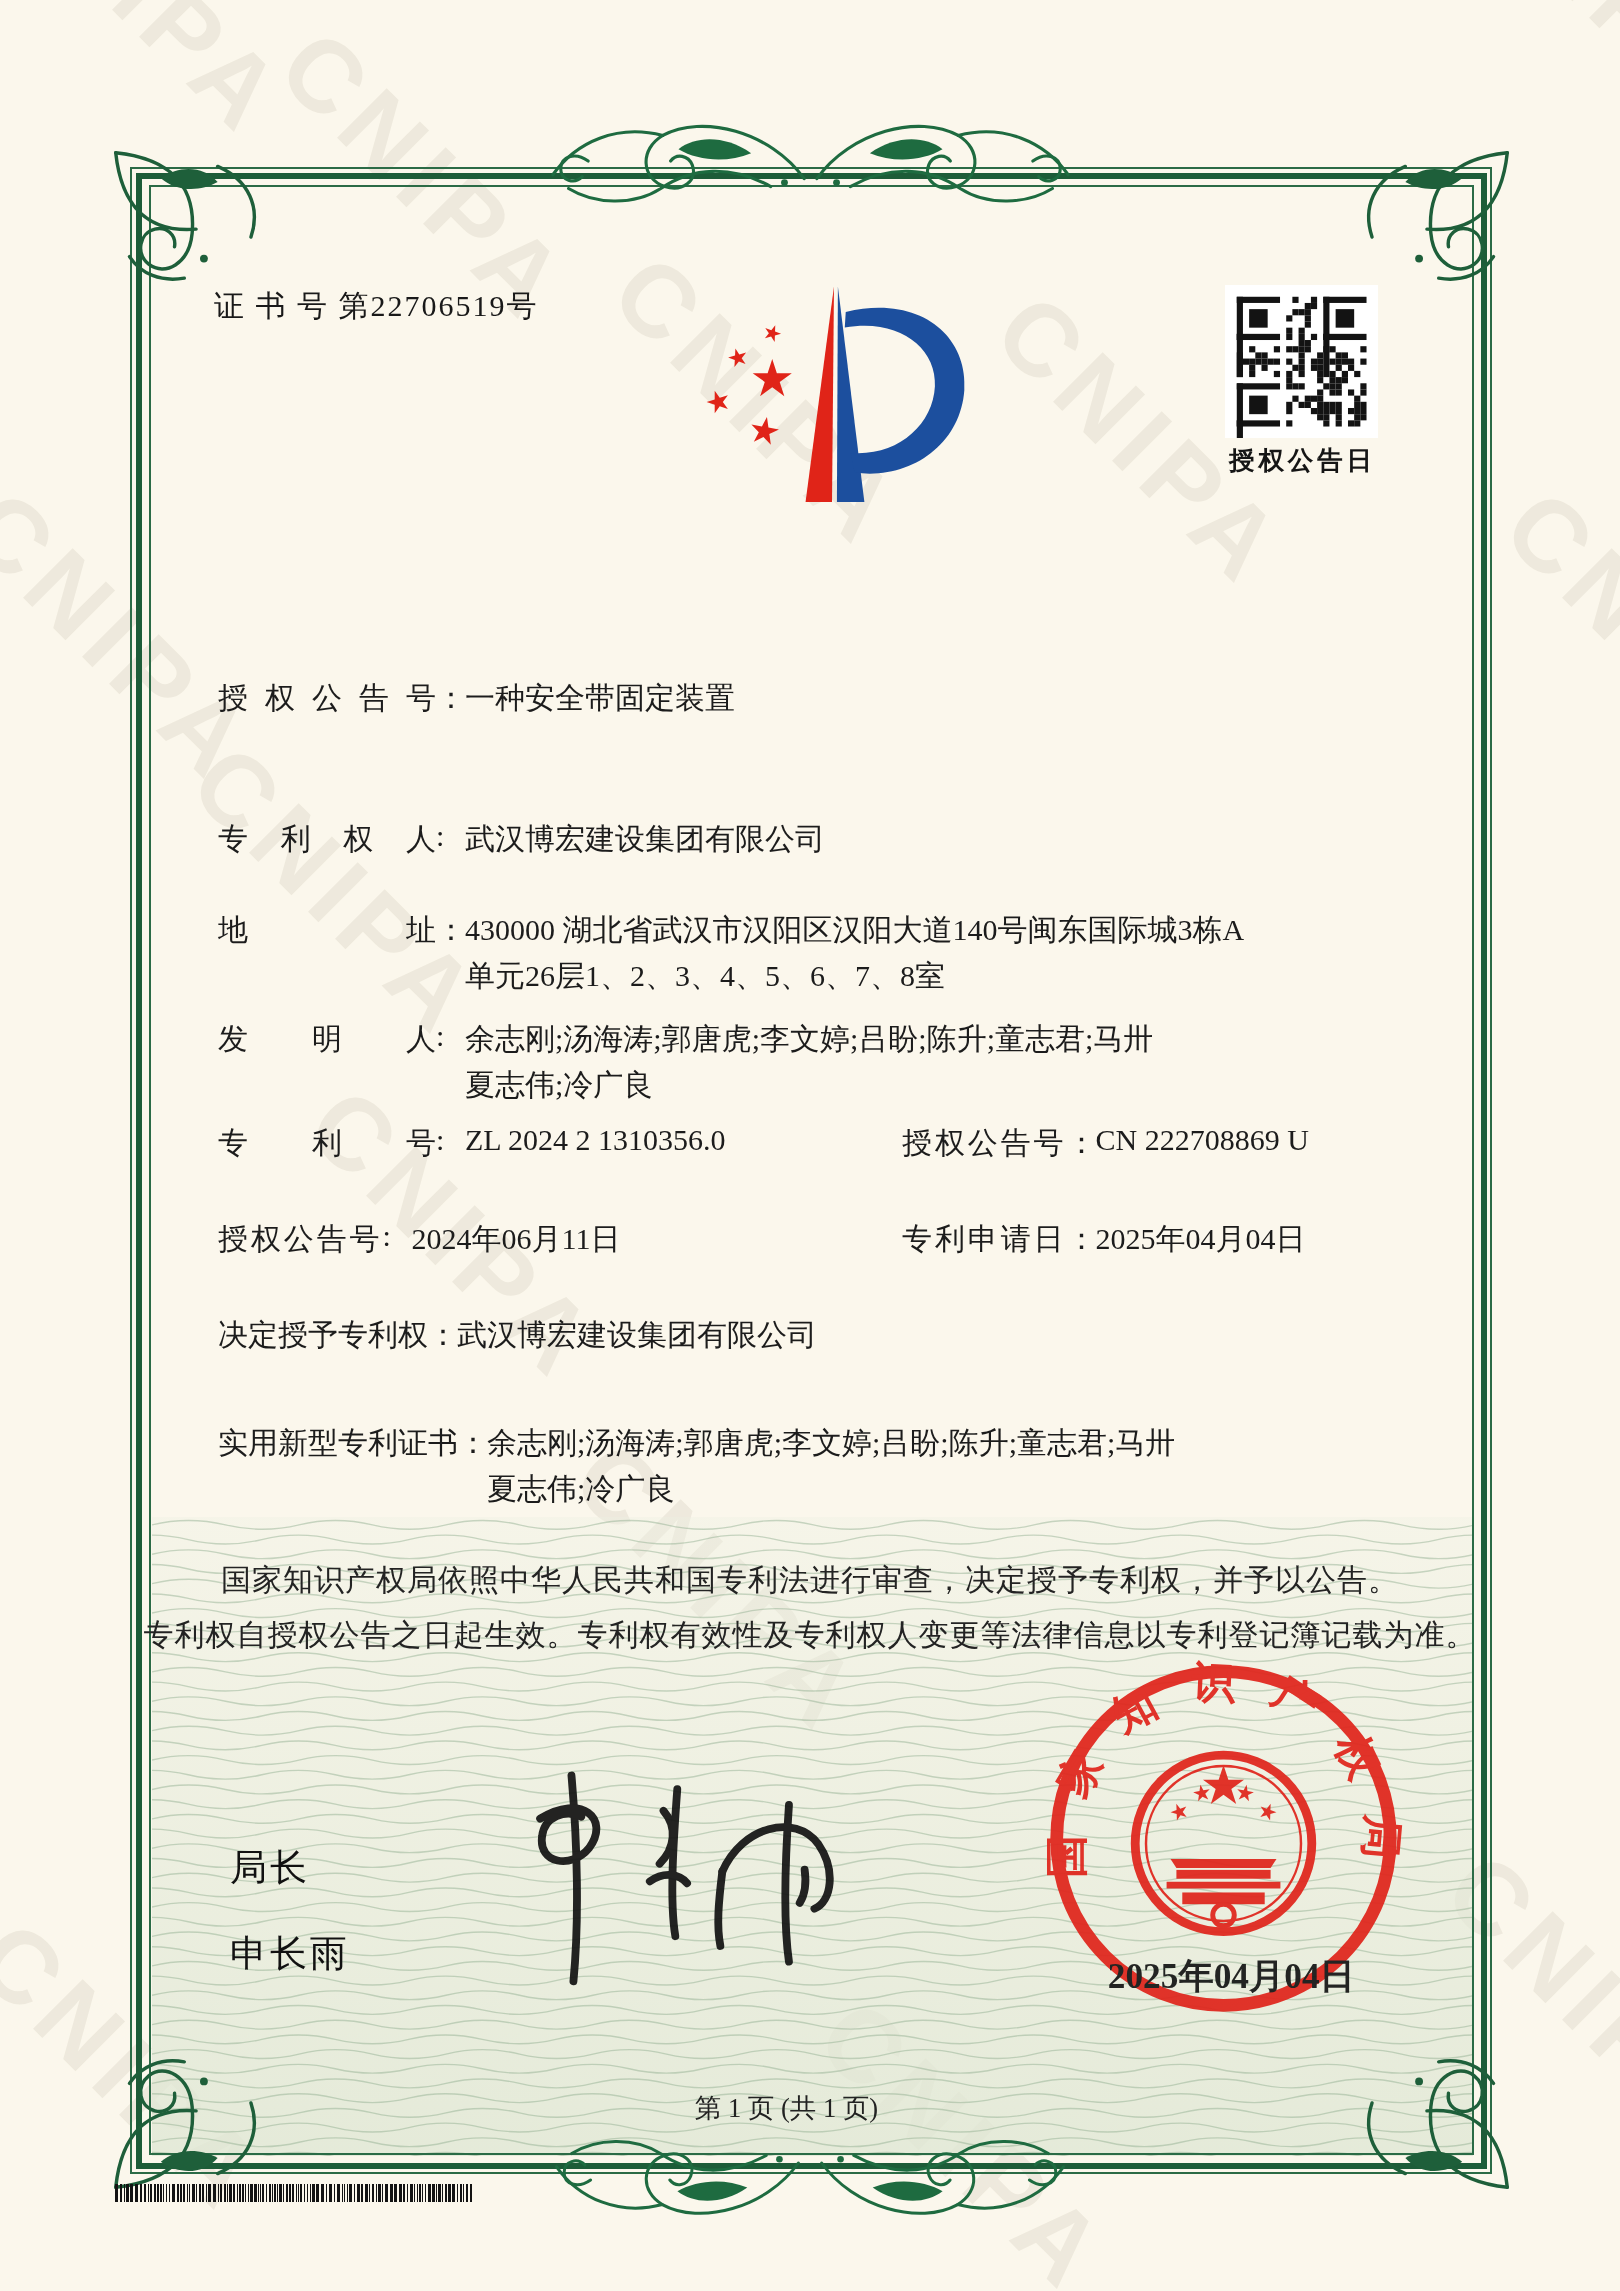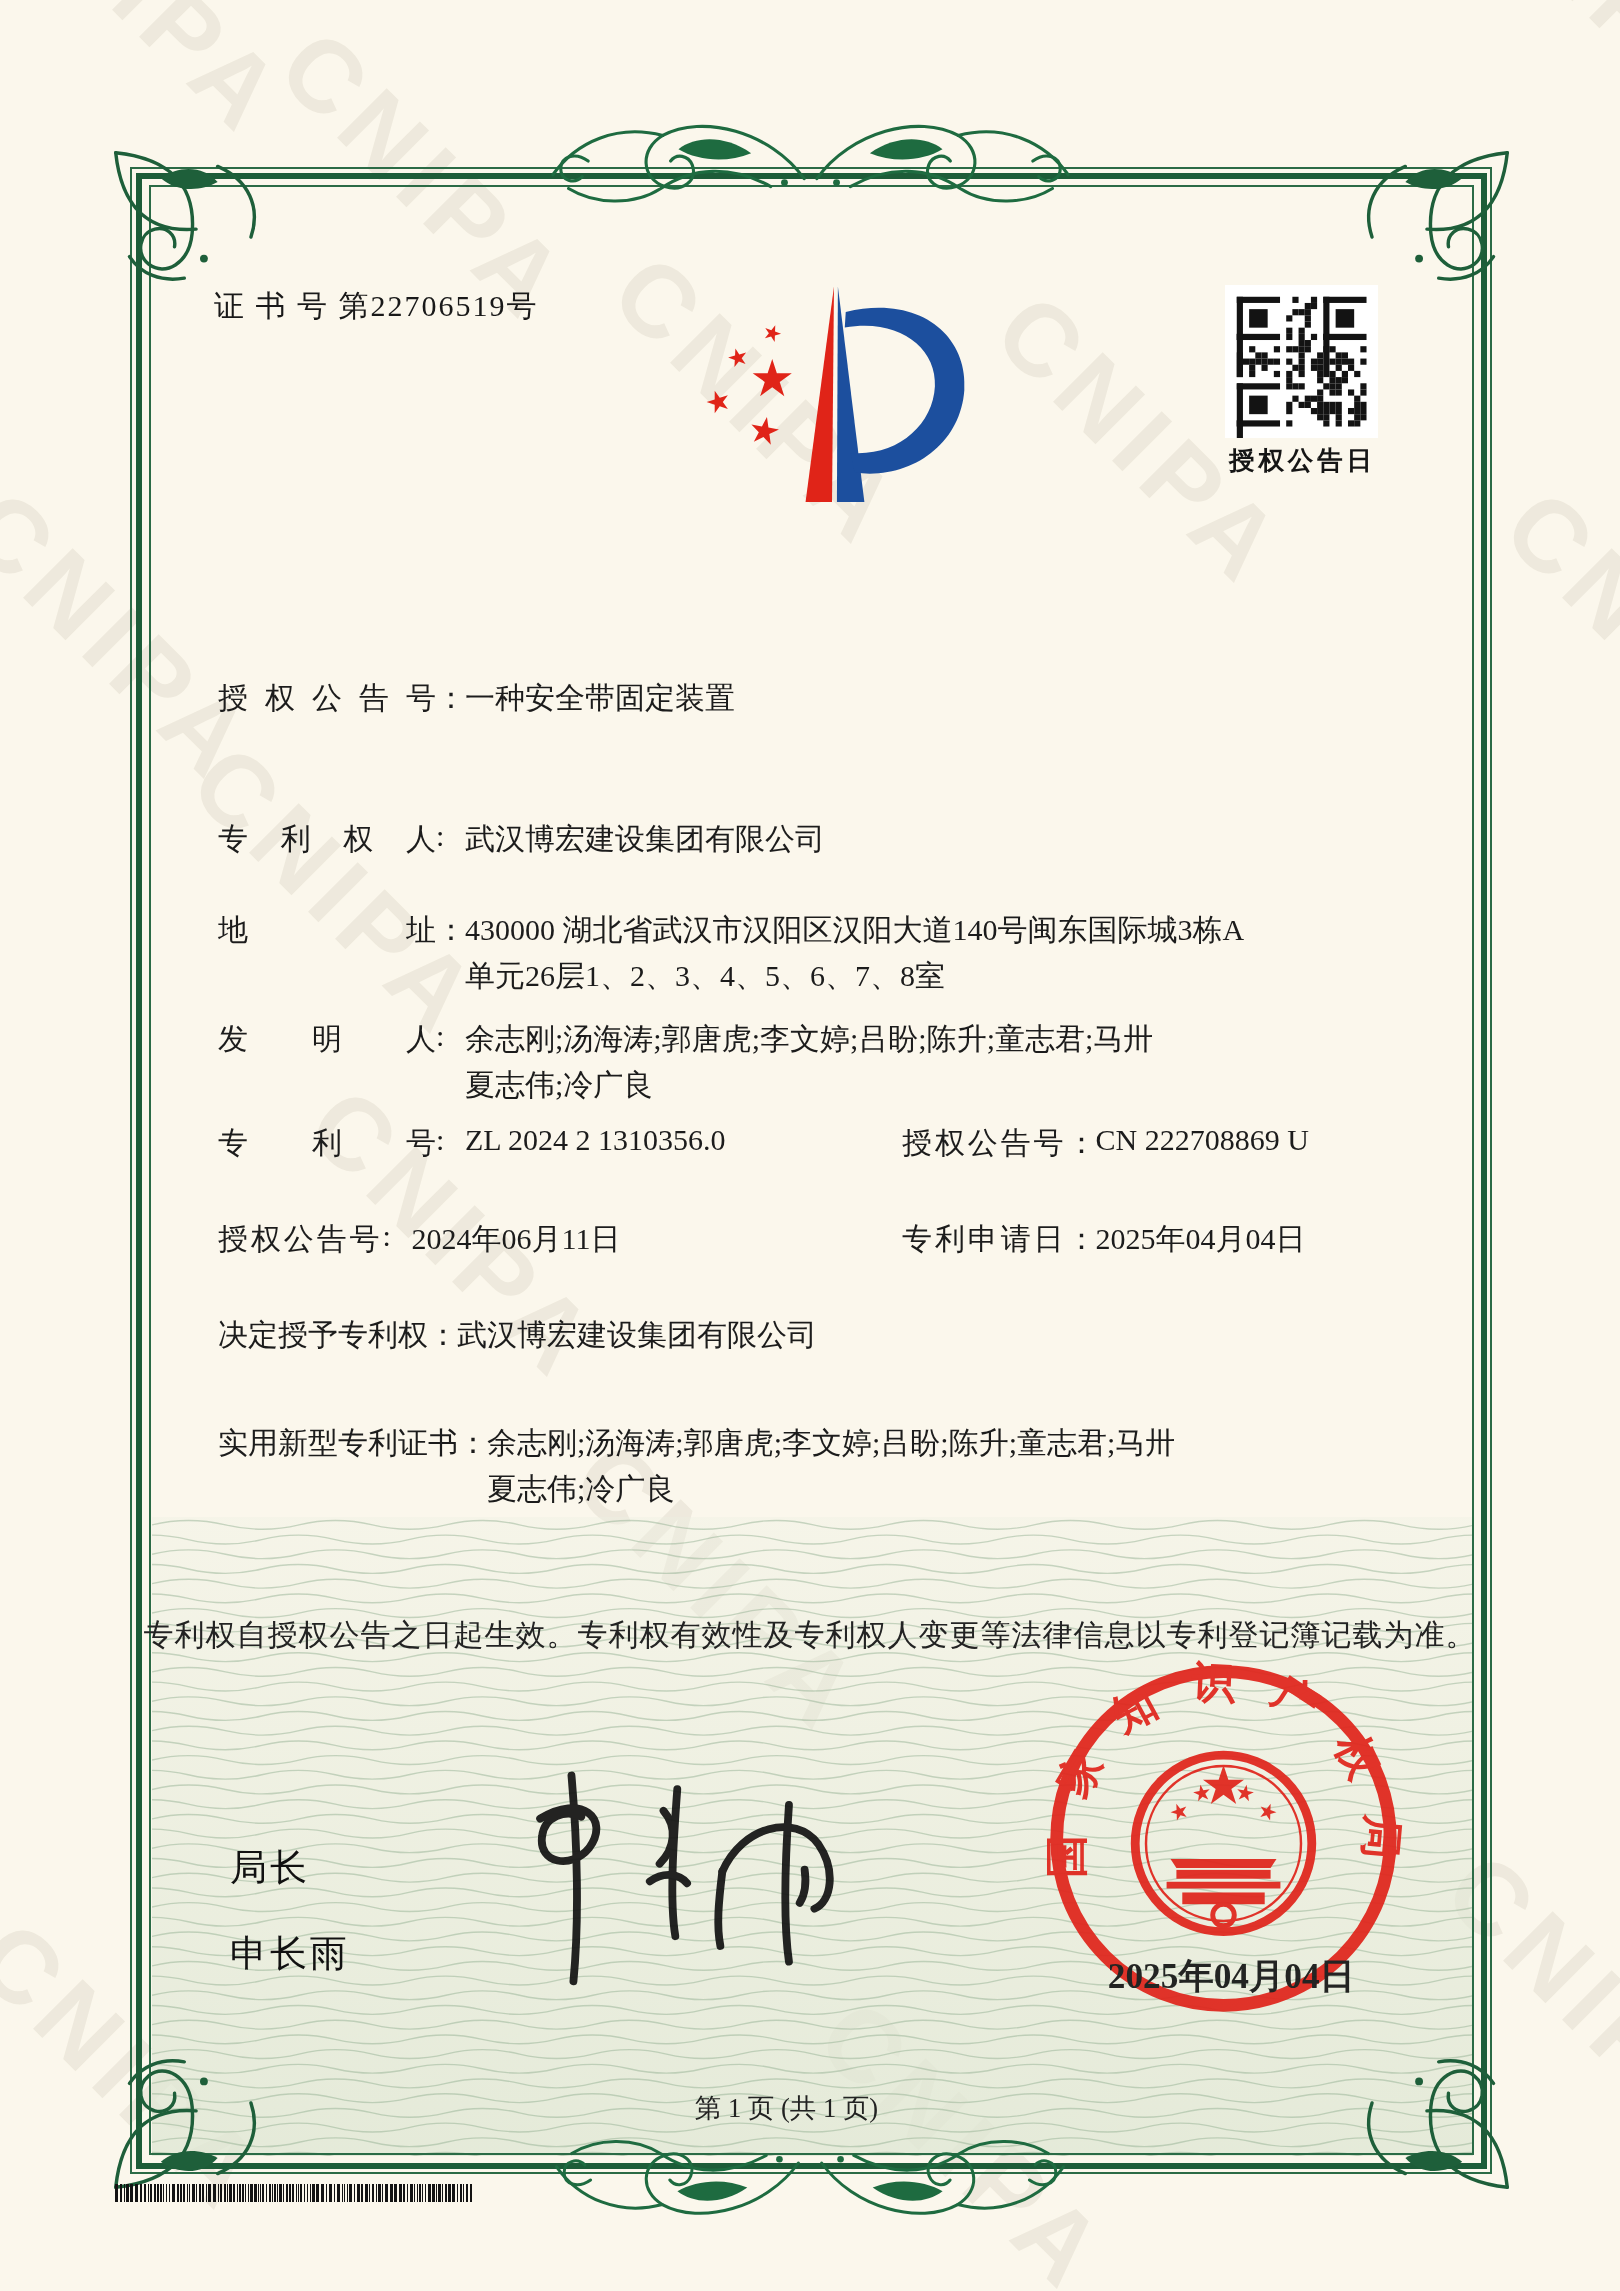--- a/index.html
+++ b/index.html
@@ -401,20 +401,21 @@
 
   <div class="row" style="top:1423px">
     <span class="flabel">实用新型专利证书</span>
       <span class="fcolon">：</span>
     <span class="vlines">
       <span class="vline l1" style="display:block">余志刚;汤海涛;郭唐虎;李文婷;吕盼;陈升;童志君;马卅</span>
       <span class="vline" style="display:block">夏志伟;冷广良</span>
     </span>
   </div>
 
+  <div class="legal" style="top:1560px">国家知识产权局依照中华人民共和国专利法进行审查，决定授予专利权，并予以公告。</div>
   <div class="legal" style="top:1615px">专利权自授权公告之日起生效。专利权有效性及专利权人变更等法律信息以专利登记簿记载为准。</div>
 
   <div id="officer-title">局长</div>
   <div id="officer-name">申长雨</div>
   <svg id="signature" width="343" height="240" viewBox="0 0 350 245">
     <g fill="none" stroke="#121212" stroke-width="8" stroke-linecap="round" stroke-linejoin="round" opacity="0.92">
       <path d="M78,22 C84,90 86,170 80,232"></path>
       <path d="M46,66 C88,40 118,66 96,96 C78,118 44,112 48,84 C50,64 72,56 88,64"></path>
       <path d="M172,58 C186,74 184,96 168,112"></path>
       <path d="M186,36 C182,90 178,150 184,186"></path>

